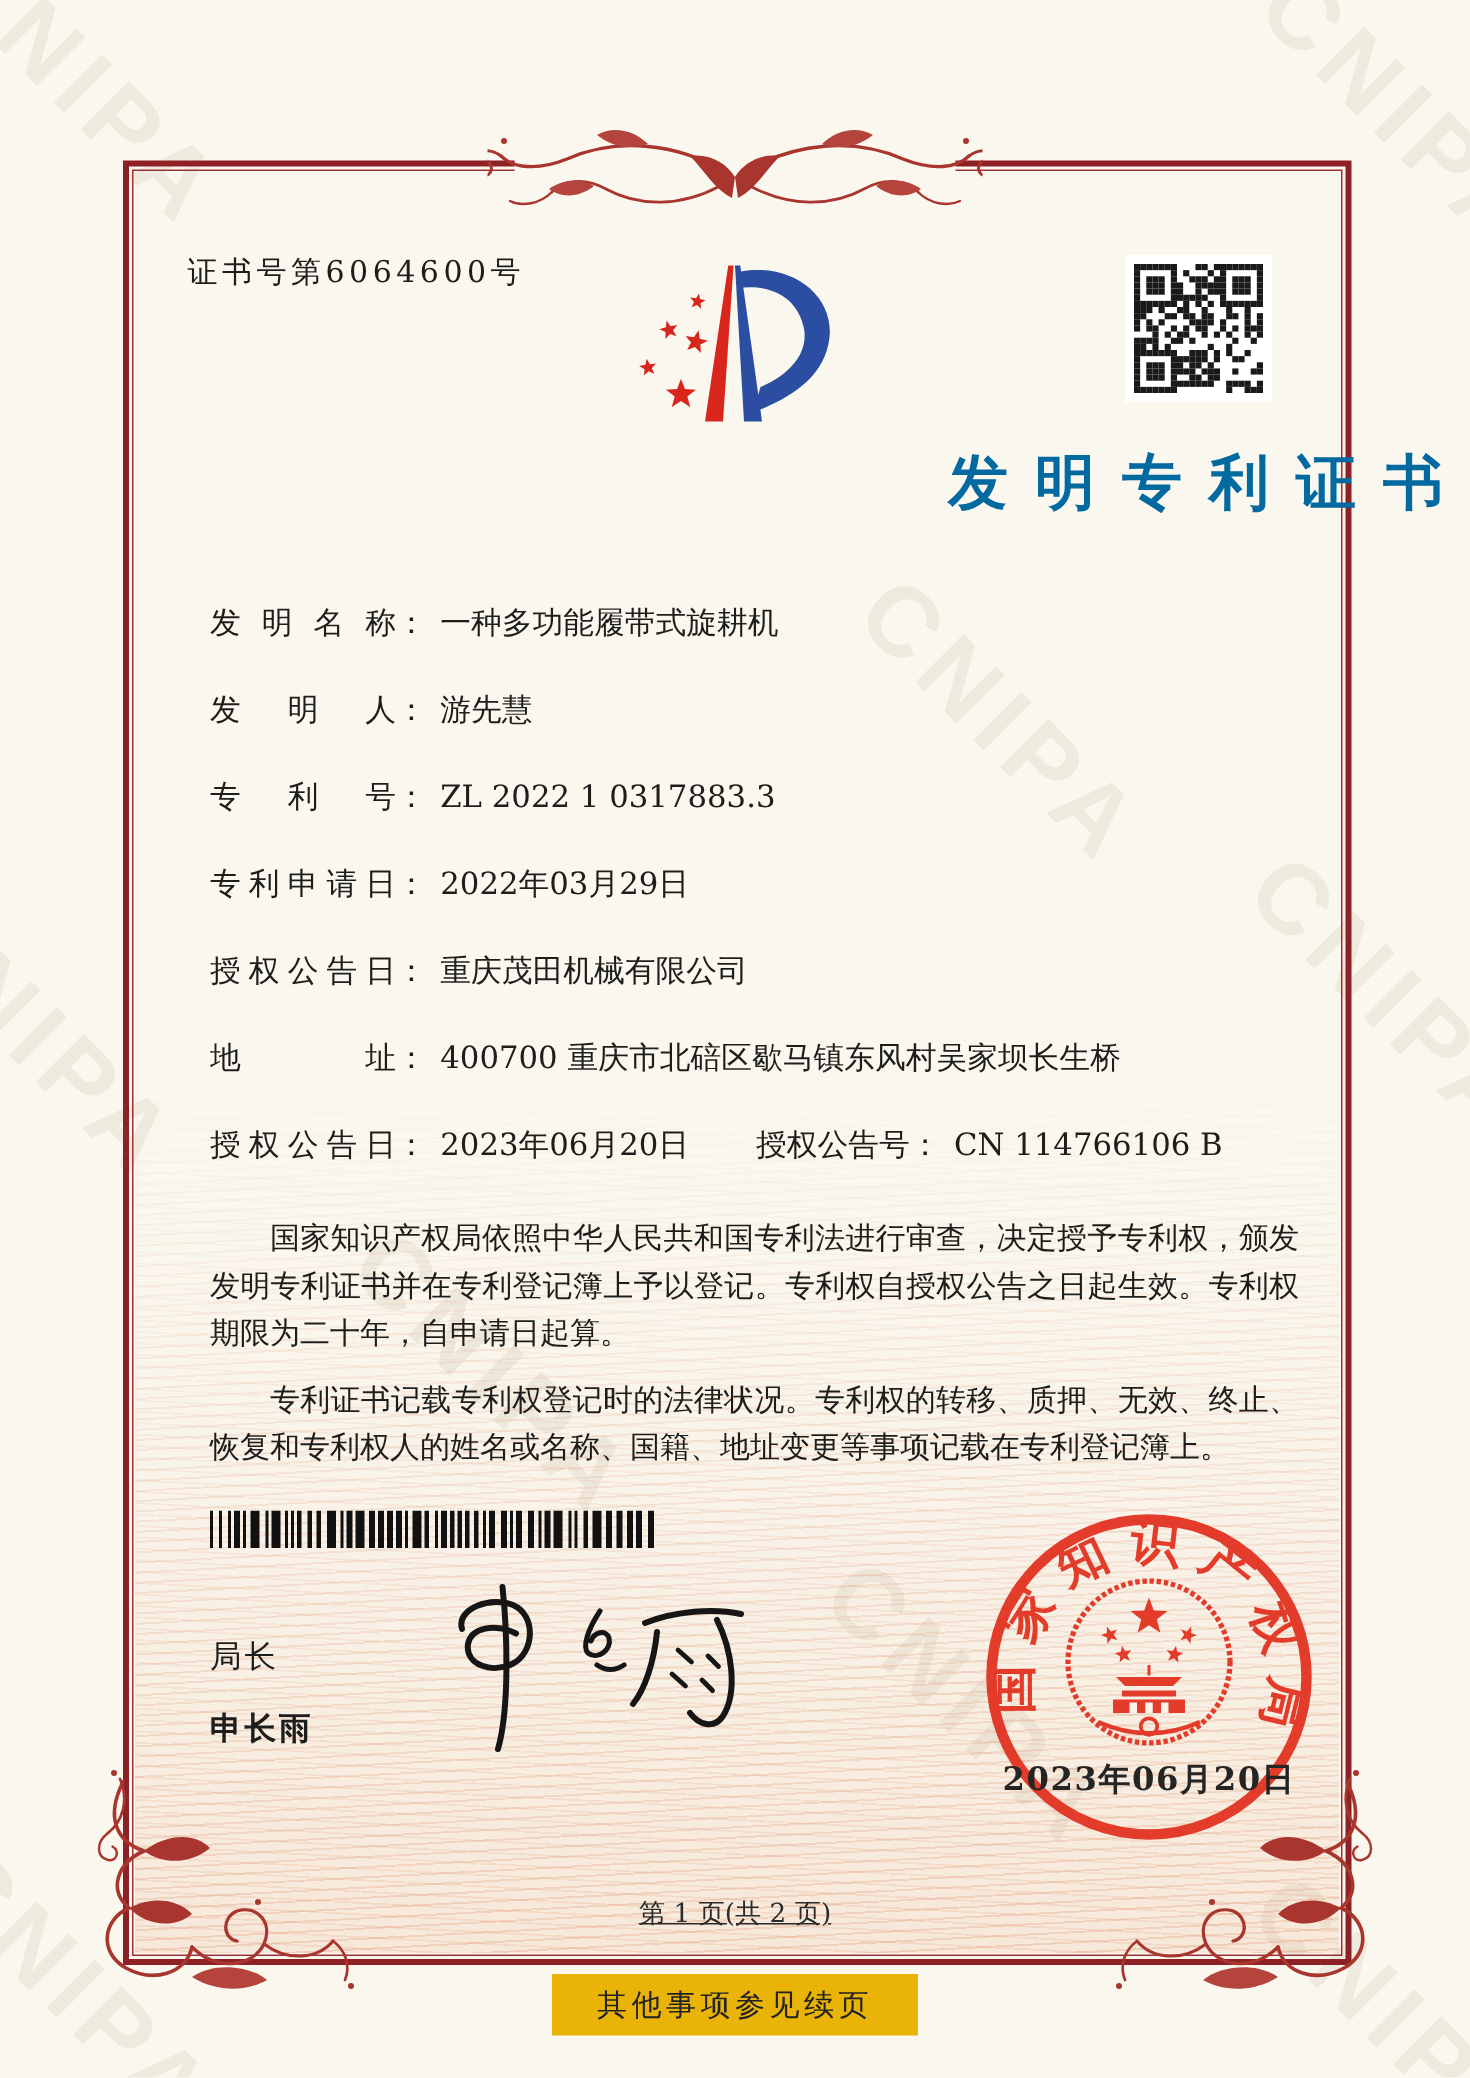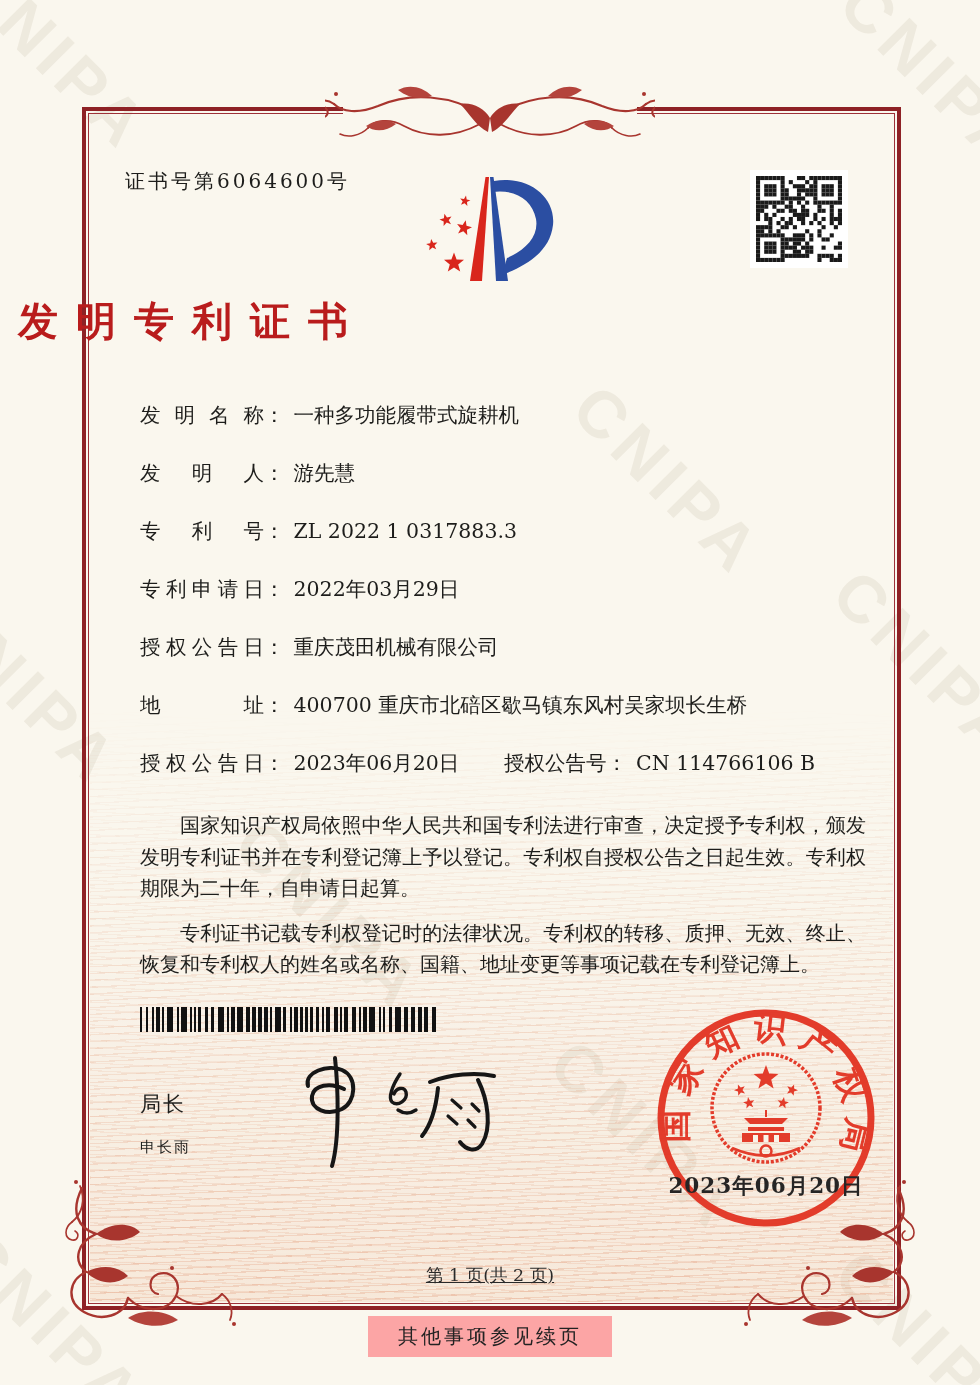--- a/index.html
+++ b/index.html
@@ -26,45 +26,45 @@
   .ornament-top{position:absolute;left:325px;top:72px;}
   .ornament-corner{position:absolute;top:1178px;}
   .ornament-corner.left{left:52px;}
   .ornament-corner.right{left:738px;transform:scaleX(-1);}
 
   
   .cert-no{position:absolute;left:125px;top:168px;font-size:20px;letter-spacing:3px;}
   .logo{position:absolute;left:420px;top:163px;}
   .qr-box{position:absolute;left:750px;top:170px;width:98px;height:98px;background:#ffffff;
           display:flex;align-items:center;justify-content:center;}
-  .title{position:absolute;left:0;right:0;top:294px;margin:0;text-align:left;
-         font-size:40px;font-weight:700;letter-spacing:18px;text-indent:18px;color:#b91c1c;}
+  .title{position:absolute;left:0;right:0;top:294px;margin:0;text-align:right;
+         font-size:40px;font-weight:700;letter-spacing:18px;text-indent:18px;color:#0369a1;}
 
   
   .fields{position:absolute;left:140px;top:401px;width:726px;}
   .frow{position:relative;height:26px;margin-bottom:32px;font-size:20.5px;white-space:nowrap;}
   .flabel{display:inline-block;width:124px;text-align:justify;text-align-last:justify;}
   .colon{margin-right:9px;}
   .grant2{position:absolute;left:364px;top:0;}
 
   
   .paras{position:absolute;left:140px;top:810px;width:726px;font-size:20px;line-height:31.5px;text-align:justify;}
   .paras p{margin:0 0 13px 0;text-indent:2em;}
 
   
   .barcode{position:absolute;left:140px;top:1007px;}
   .director-label{position:absolute;left:140px;top:1090px;font-family:"Liberation Sans","DejaVu Sans",sans-serif;
                   font-size:21px;font-weight:500;letter-spacing:2px;}
   .director-name{position:absolute;left:140px;top:1138px;font-family:"Liberation Sans","DejaVu Sans",sans-serif;
-                 font-size:15px;font-weight:400;letter-spacing:2px;}
+                 font-size:21px;font-weight:700;letter-spacing:2px;}
   .signature{position:absolute;left:280px;top:1052px;}
   .seal{position:absolute;left:648px;top:1000px;width:236px;height:236px;opacity:0.95;}
 
   .page-indicator{position:absolute;left:0;right:0;top:1263px;text-align:center;font-size:17.5px;color:#2a2a2a;text-decoration:underline;}
-  .note-box{position:absolute;left:50%;top:1316px;transform:translateX(-50%);background:#fca5a5;
+  .note-box{position:absolute;left:50%;top:1316px;transform:translateX(-50%);background:#eab308;
             padding:7px 30px;font-size:20px;letter-spacing:3px;color:#222;}
 </style>
 </head>
 <body>
 
 <div class="page">
 
   <span class="wm" style="left:55px;top:55px">CNIPA</span>
   <span class="wm" style="left:935px;top:75px">CNIPA</span>
   <span class="wm" style="left:668px;top:480px">CNIPA</span>

